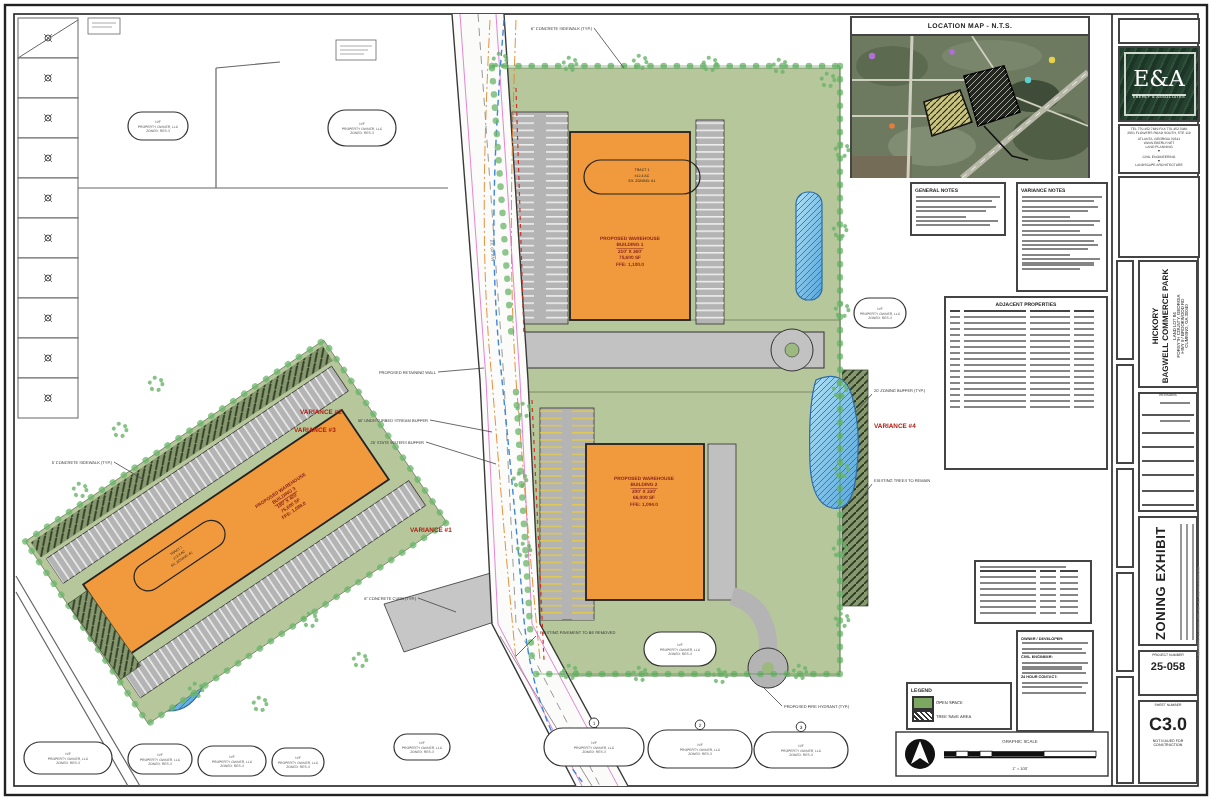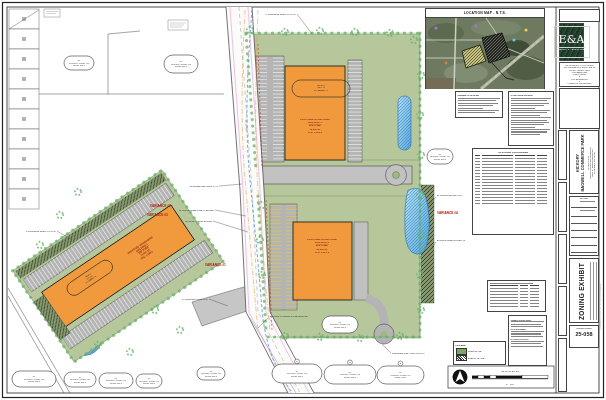--- a/index.html
+++ b/index.html
@@ -424,21 +424,21 @@
       <path d="M66,45 L80,60 L88,62" stroke="#111" stroke-width="0.8" fill="none"></path>
       <circle cx="10" cy="10" r="1.6" fill="#b06fd8"></circle>
         <circle cx="88" cy="22" r="1.6" fill="#5fd0d0"></circle>
       <circle cx="100" cy="12" r="1.6" fill="#e8d24a"></circle>
         <circle cx="50" cy="8" r="1.4" fill="#b06fd8"></circle>
       <circle cx="20" cy="45" r="1.4" fill="#e87c3a"></circle>
     </svg>
   </div>
 
   <div class="abs bx" style="left:559px;top:9px;width:41px;height:13px"></div>
-  <div class="abs logo-box" style="left:559px;top:23px;width:25px;height:38px">
+  <div class="abs logo-box" style="left:559px;top:23px;width:41px;height:38px">
     <div class="logo-inner">
       <div class="logo-ea">E&amp;A</div>
       <div class="logo-name">EBERLY &amp; ASSOCIATES</div>
     </div>
   </div>
   <div class="abs bx contact" style="left:559px;top:62px;width:41px;height:25px;padding-top:1px">
     <div>TEL 770.452.7849  FAX 770.452.3086</div>
     <div>2951 FLOWERS ROAD SOUTH, STE 119</div>
     <div>ATLANTA, GEORGIA 30341</div>
     <div>WWW.EBERLY.NET</div>
@@ -704,15 +704,21 @@
     <div class="vrule" style="left:20px;top:3px;height:58px"></div>
     <div class="vrule" style="left:23px;top:3px;height:58px"></div>
     <div class="vrule" style="left:26px;top:3px;height:58px"></div>
   </div>
 
   <div class="abs bx" style="left:569px;top:325px;width:30px;height:23px;text-align:center">
     <div style="font-size:1.7px;margin-top:1px">PROJECT NUMBER</div>
     <div style="font-size:5.5px;font-weight:bold;margin-top:2px">25-058</div>
   </div>
 
+  <div class="abs bx" style="left:569px;top:350px;width:30px;height:42px;text-align:center">
+    <div style="font-size:1.7px;margin-top:1px">SHEET NUMBER</div>
+    <div style="font-size:9px;font-weight:bold;margin-top:3px">C3.0</div>
+    <div style="font-size:1.8px;margin-top:2.5px">NOT ISSUED FOR</div>
+    <div style="font-size:1.8px">CONSTRUCTION</div>
+  </div>
 
   <div class="abs" style="left:600px;top:330px;width:180px;height:4px;transform-origin:0 0;transform:rotate(-90deg);font-size:1.6px;color:#aaa;white-space:nowrap">© 2025 EBERLY &amp; ASSOCIATES, INC. ALL RIGHTS RESERVED</div>
 </div>
 
 </body></html>

